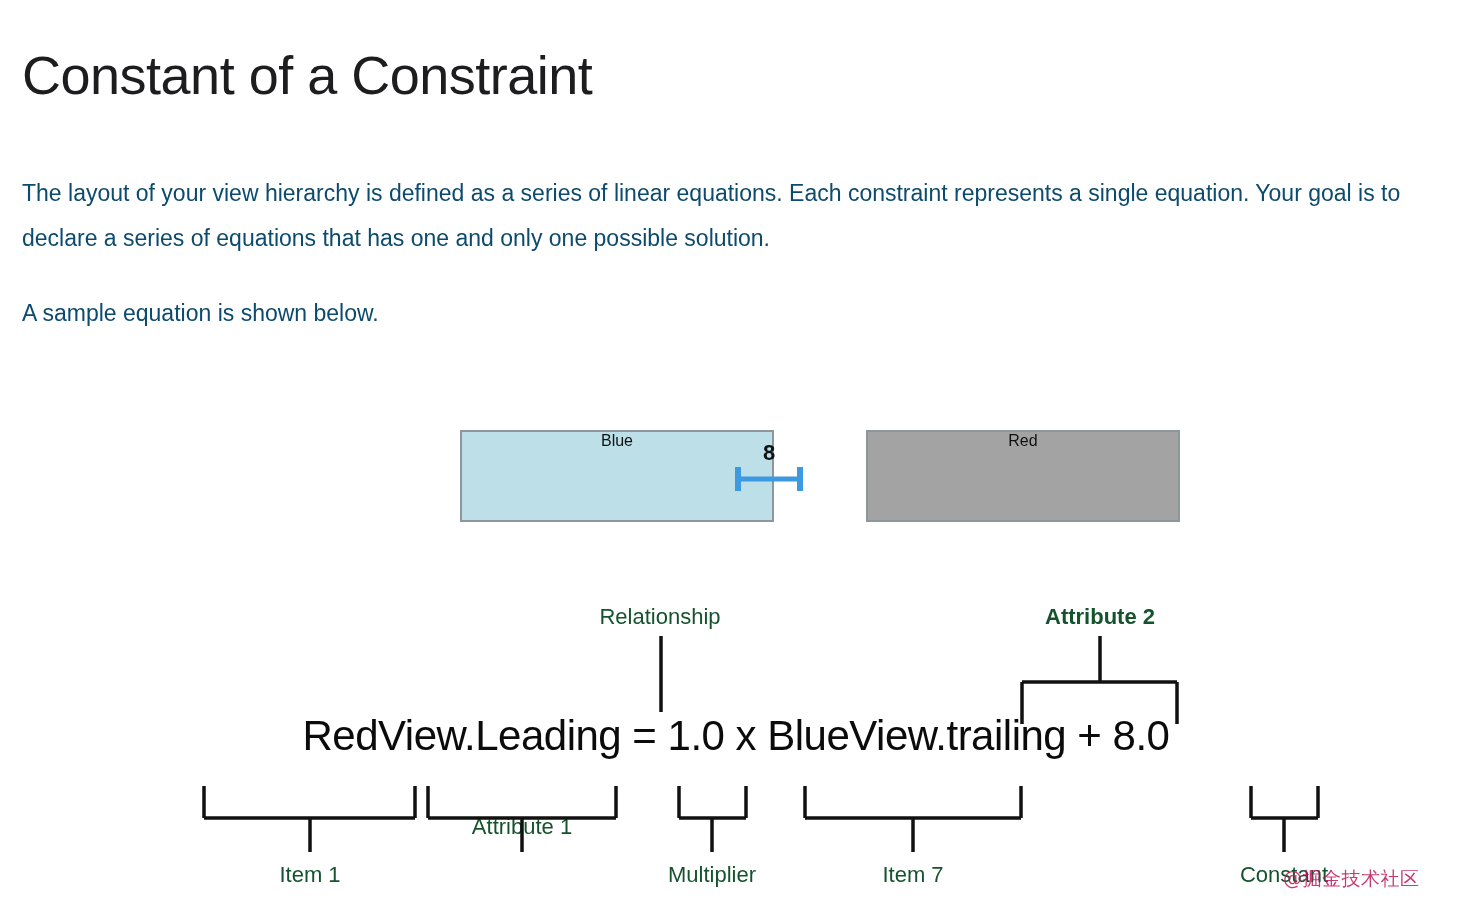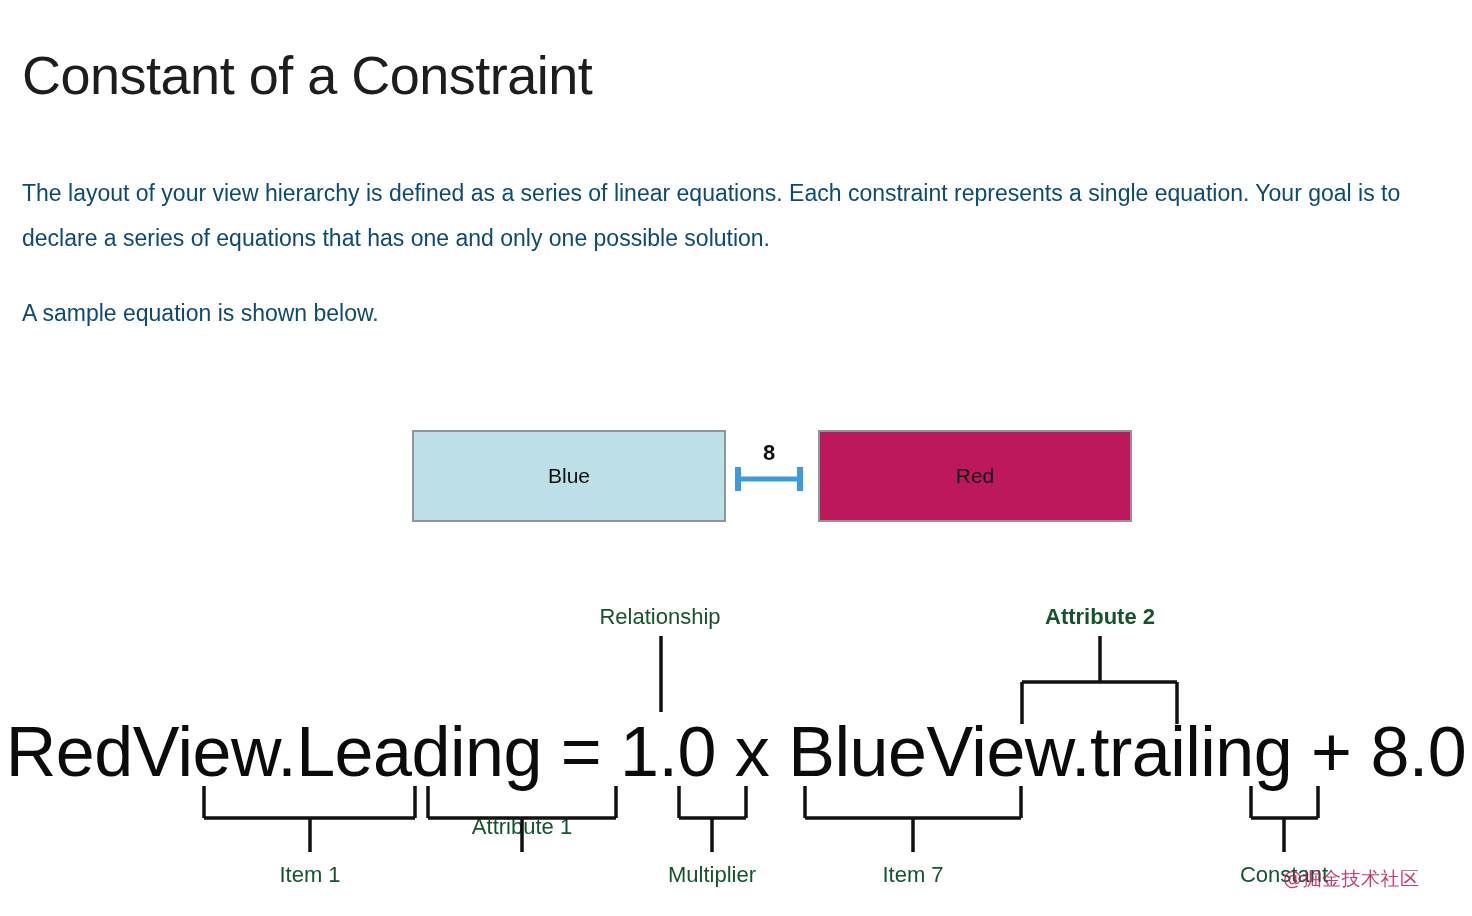--- a/index.html
+++ b/index.html
@@ -56,39 +56,39 @@
     height: 916px;
     pointer-events: none;
   }
   #diagram > * { pointer-events: auto; }
 
   
   .view-box {
     position: absolute;
     border: 2px solid #8d969b;
     display: flex;
-    align-items: center;
     justify-content: center;
-    font-size: 21px;
+    font-size: 16px;
     color: #111111;
     font-weight: 400;
+    margin-left: 48px;
   }
   #box-blue {
     left: 412px;
     top: 430px;
     width: 314px;
     height: 92px;
     background: #bddfe8;
   }
   #box-red {
     left: 818px;
     top: 430px;
     width: 314px;
     height: 92px;
-    background: #be185d;
+    background: #a3a3a3;
   }
 
   
   #spacing-label {
     position: absolute;
     left: 737px;
     top: 440px;
     width: 64px;
     text-align: center;
     font-size: 22px;
@@ -103,21 +103,21 @@
     height: 30px;
   }
 
   
   #equation-line {
     position: absolute;
     left: 0;
     top: 712px;
     width: 1472px;
     text-align: center;
-    font-size: 70px;
+    font-size: 42px;
     font-weight: 400;
     color: #0b0b0b;
     letter-spacing: -0.5px;
     white-space: nowrap;
   }
 
   
   .callout-label {
     position: absolute;
     font-size: 22px;

